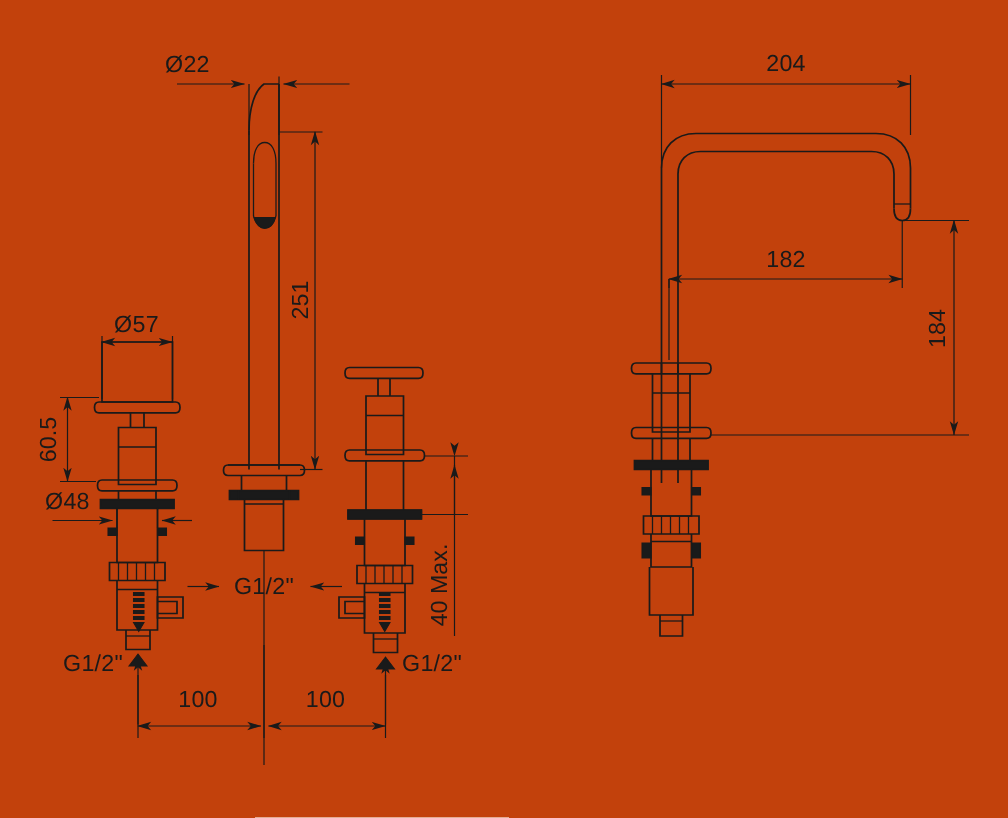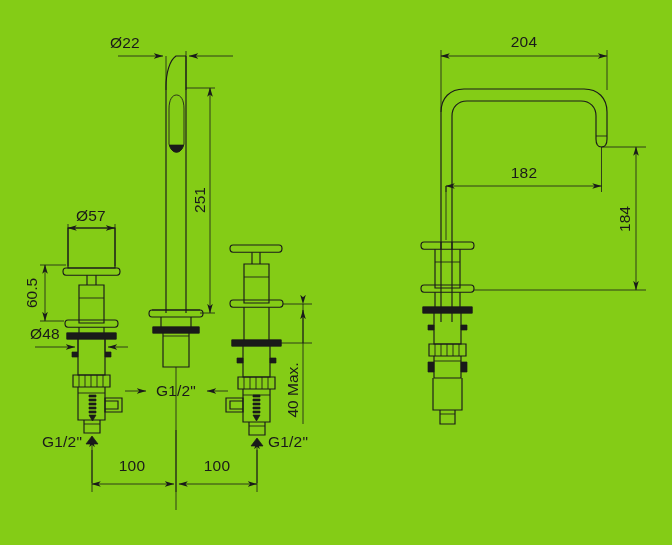--- a/index.html
+++ b/index.html
@@ -8,21 +8,21 @@
     padding: 0;
     background: #ffffff;
   }
   body {
     font-family: "Liberation Sans", sans-serif;
   }
   #sheet {
     position: relative;
     width: 672px;
     height: 545px;
-    background: #84cc16;
+    background: #c2410c;
     overflow: hidden;
   }
   #sheet svg {
     position: absolute;
     top: 0;
     left: 0;
     display: block;
   }
   .obj {
     fill: none;

